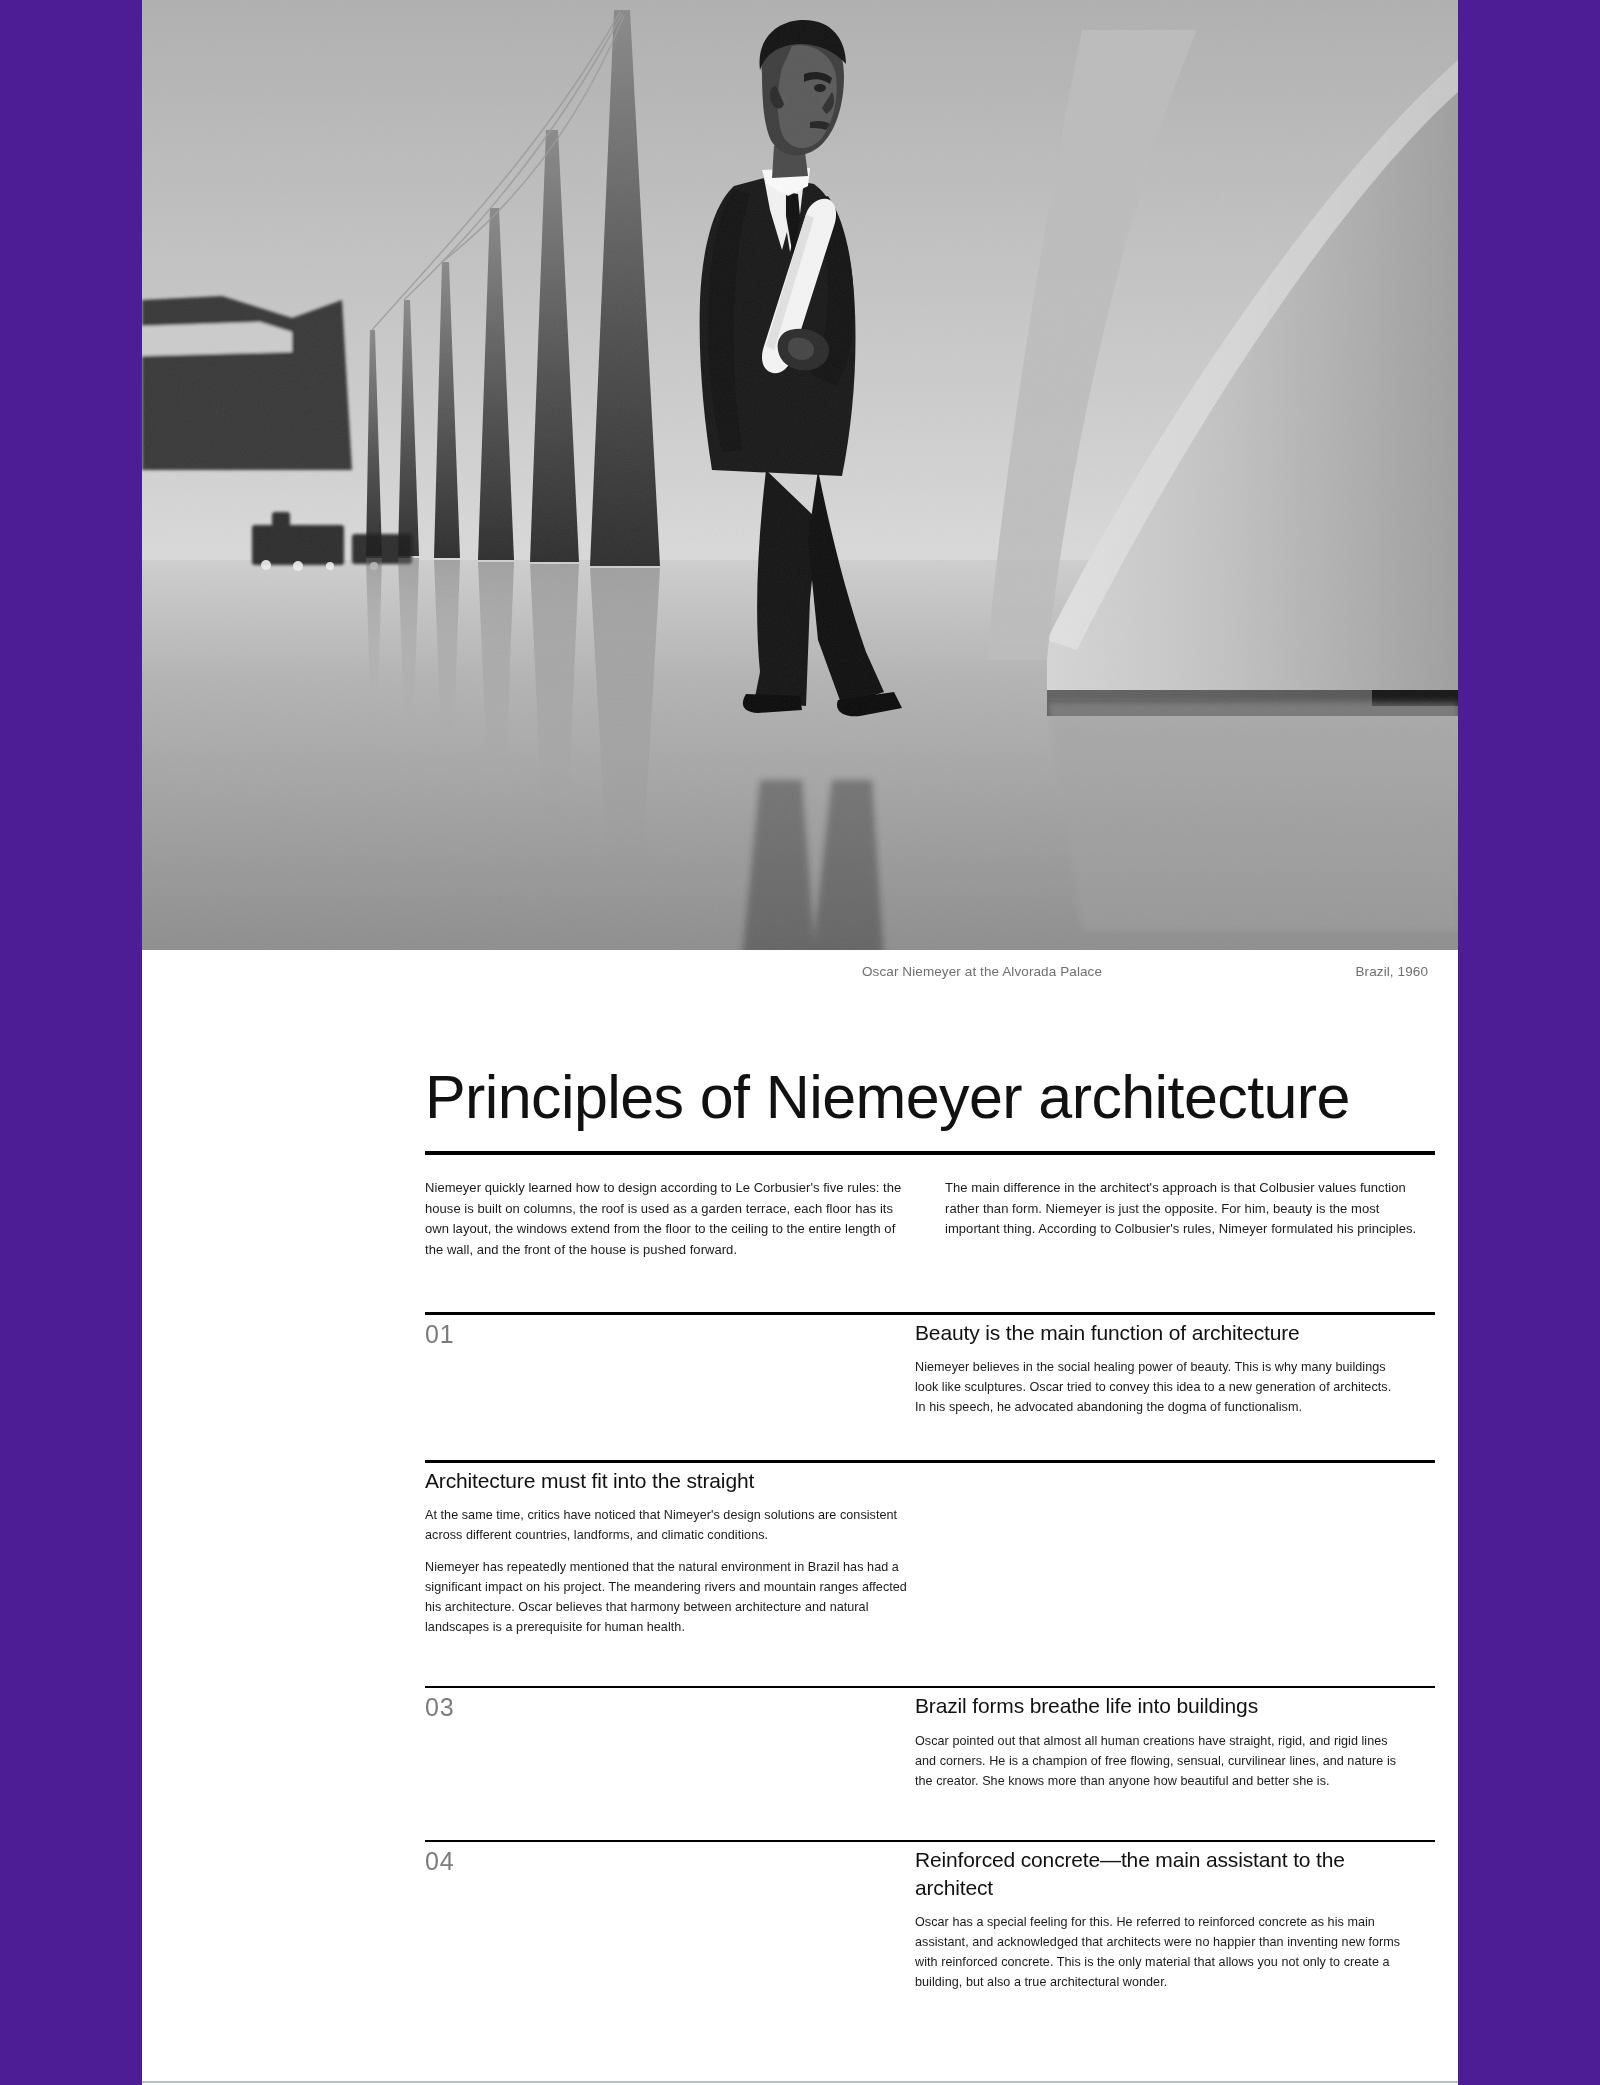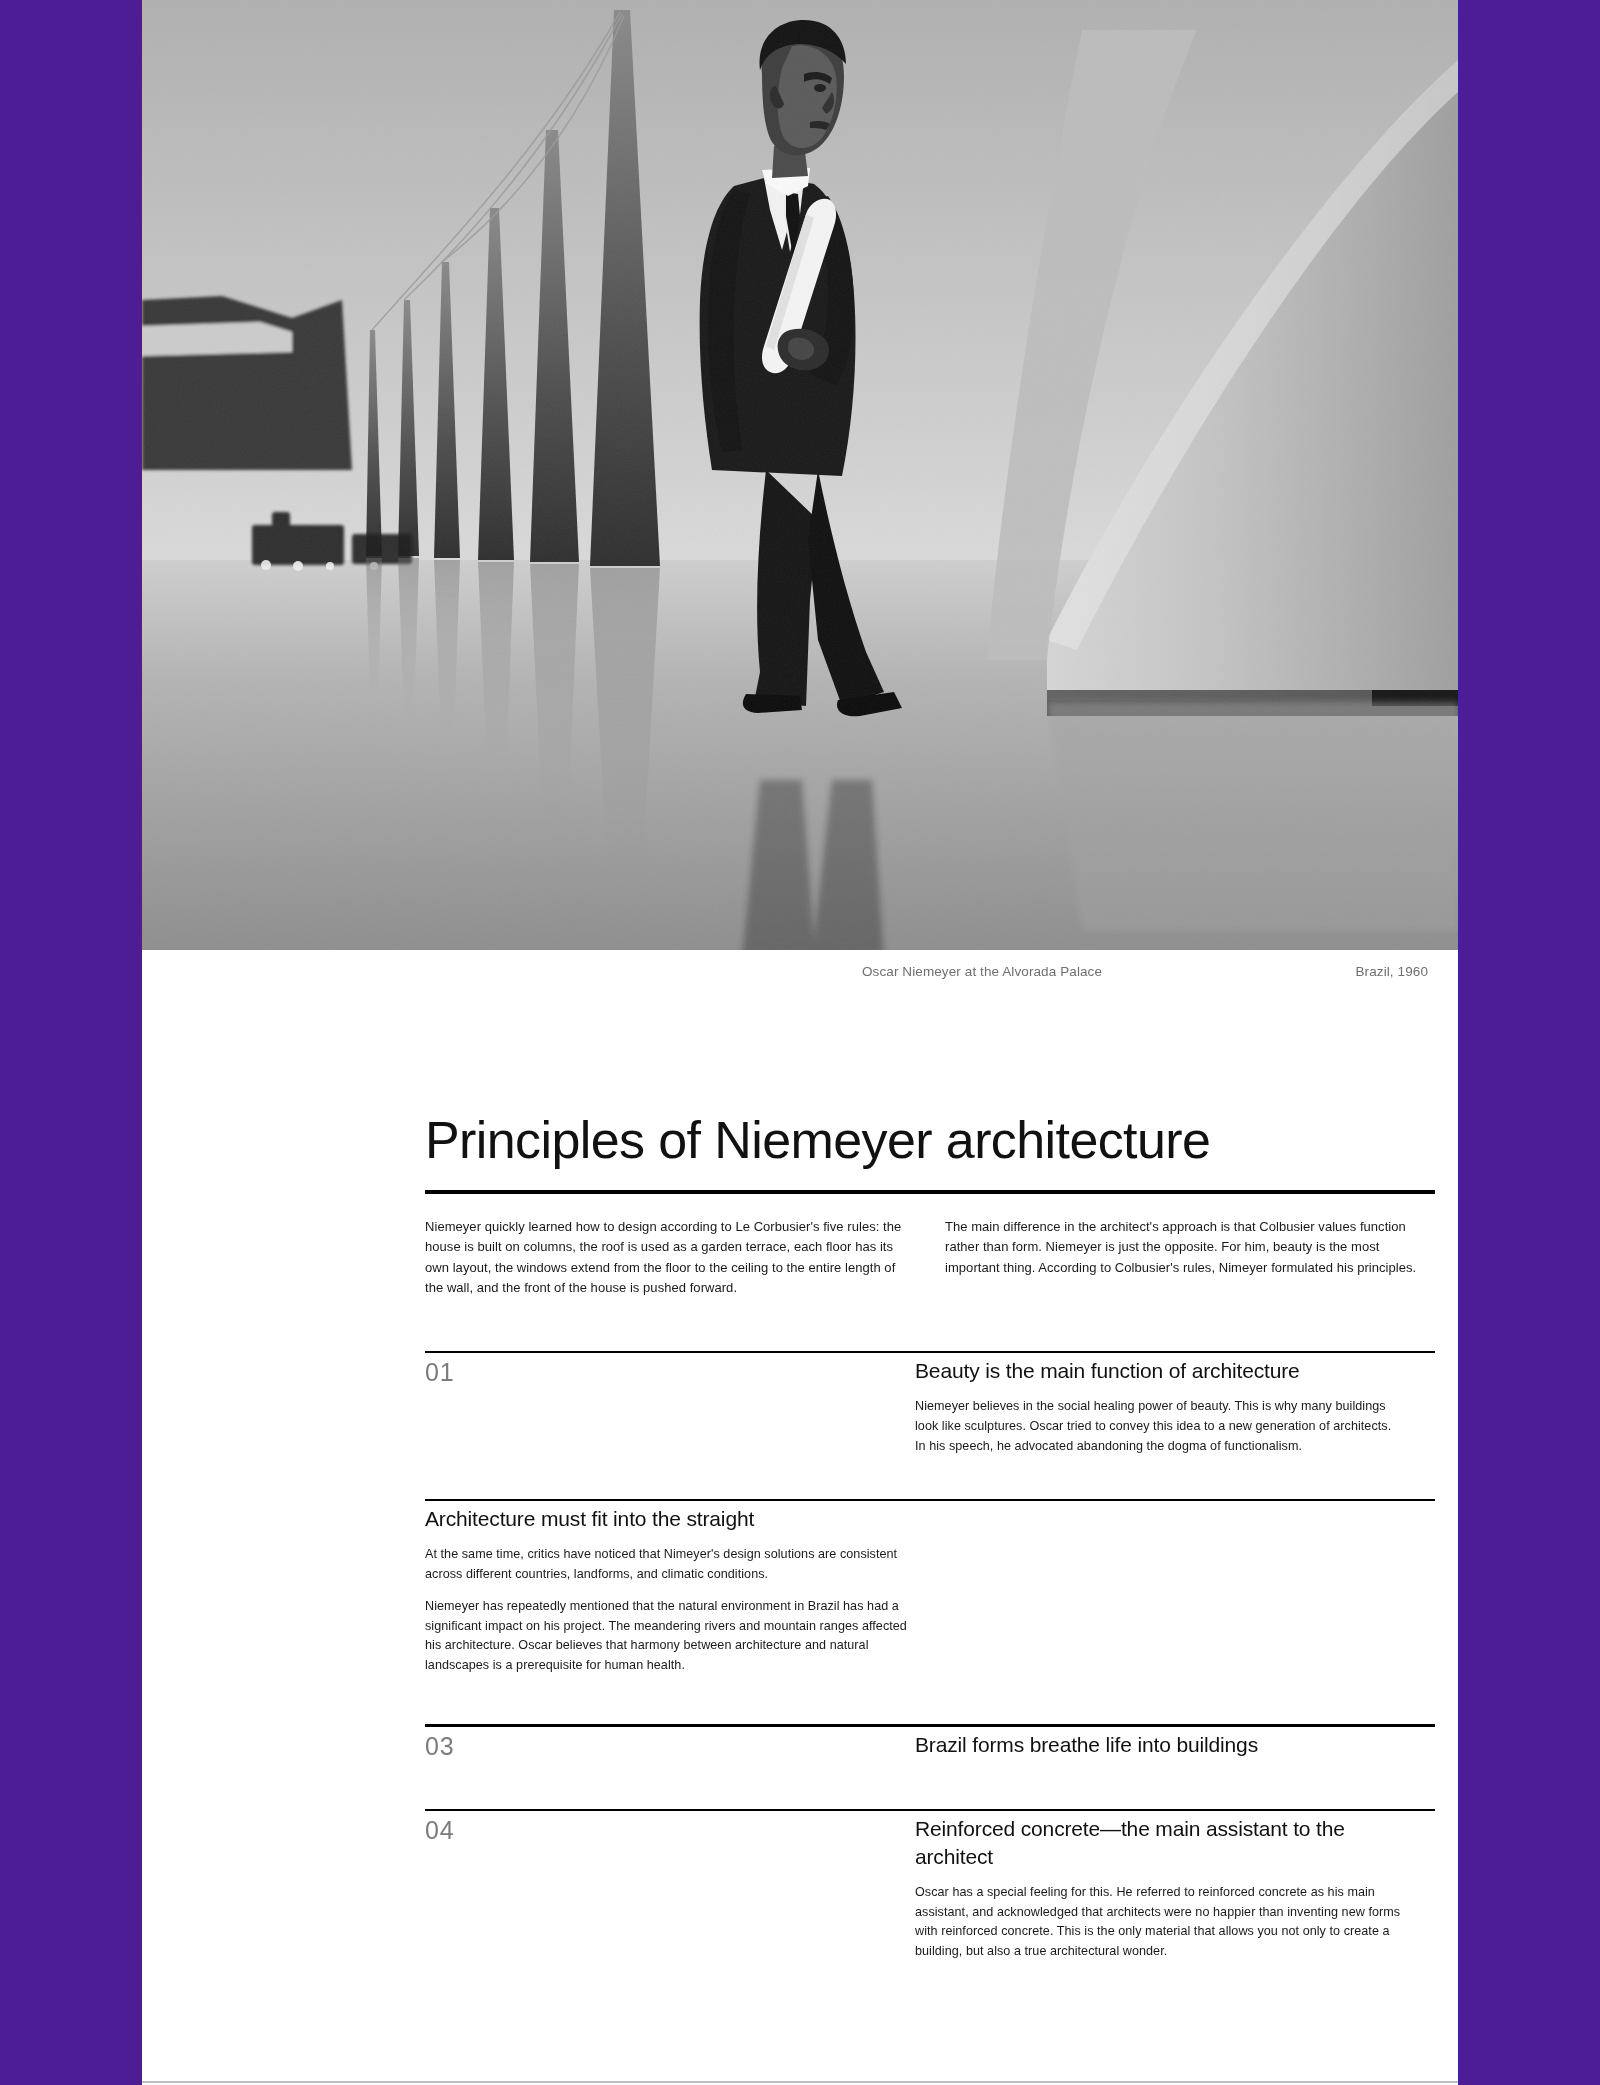--- a/index.html
+++ b/index.html
@@ -55,27 +55,26 @@
 
   
   .content {
     position: absolute;
     left: 283px;      
     top: 1065px;
     width: 1010px;    
   }
 
   .title {
-    font-size: 52px;
+    font-size: 61px;
     font-weight: 400;
     letter-spacing: -0.6px;
     color: #111111;
     line-height: 1.05;
     white-space: nowrap;
-    margin-top: 48px;
   }
 
   .rule-thick {
     margin-top: 22px;
     height: 4px;
     background: #000000;
   }
 
   
   .intro {
@@ -352,20 +351,21 @@
         </div>
       </div>
 
       <div class="spacer-03"></div>
 
       <div class="rule-thin"></div>
       <div class="item">
         <div class="item-num">03</div>
         <div class="item-body">
           <h2 class="item-heading">Brazil forms breathe life into buildings</h2>
+          <p>Oscar pointed out that almost all human creations have straight, rigid, and rigid lines and corners. He is a champion of free flowing, sensual, curvilinear lines, and nature is the creator. She knows more than anyone how beautiful and better she is.</p>
         </div>
       </div>
 
       <div class="spacer-04"></div>
 
       <div class="rule-thin"></div>
       <div class="item">
         <div class="item-num">04</div>
         <div class="item-body">
           <h2 class="item-heading">Reinforced concrete—the main assistant to the architect</h2>

